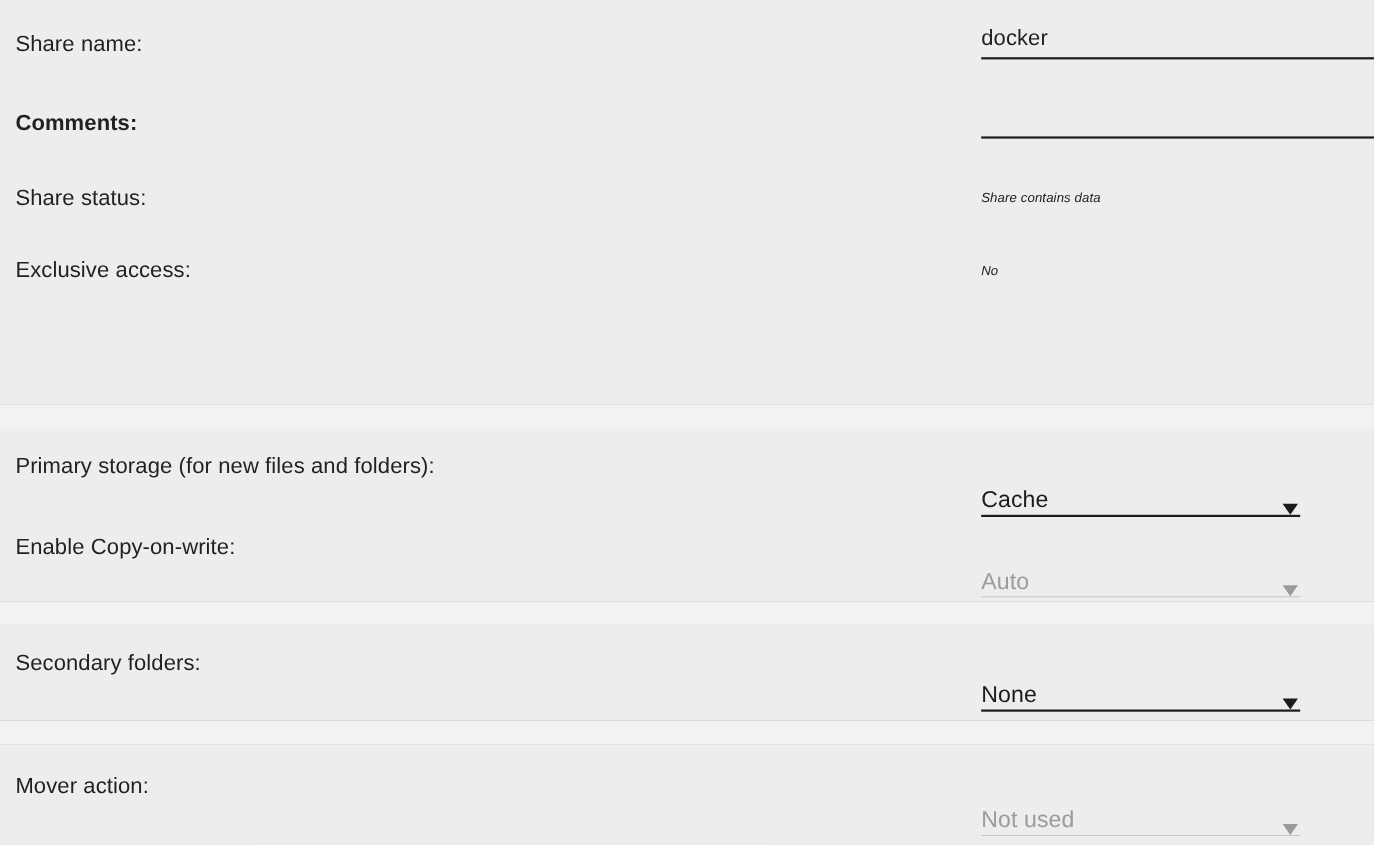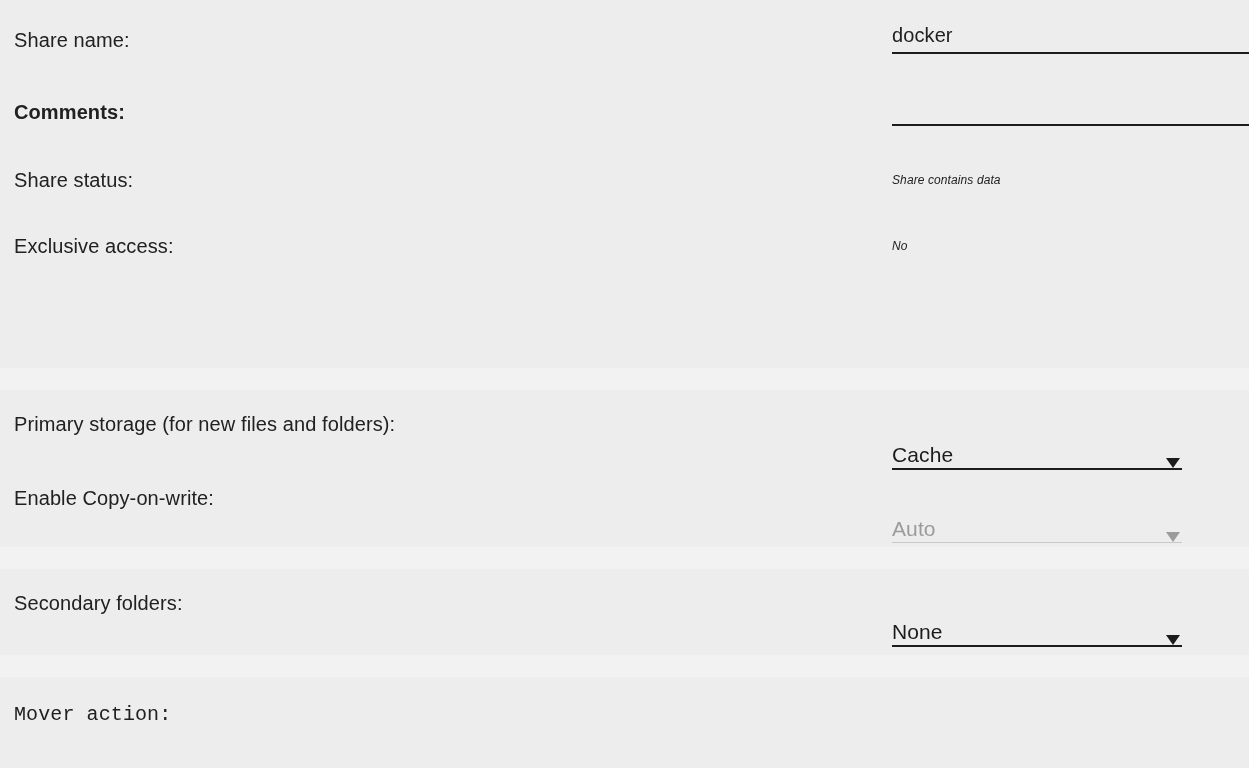--- a/index.html
+++ b/index.html
@@ -230,19 +230,28 @@
             <span class="caret"></span>
           </div>
           <span class="select-underline"></span>
         </div>
       </div>
     </div>
   </div>
 
   <div class="section-gap" style="height:22px;"></div>
 
-  <div class="section" style="height:91px;font-family:Liberation Mono, monospace;">
+  <div class="section" style="height:91px;">
     <div class="row" style="height:91px; padding-top:26px;">
       <span class="row-label">Mover action:</span>
+      <div class="row-control" style="top:22px;">
+        <div class="select disabled">
+          <div class="select-inner">
+            <span class="select-value">Not used</span>
+            <span class="caret"></span>
+          </div>
+          <span class="select-underline"></span>
+        </div>
+      </div>
     </div>
   </div>
 
 </div>
 
 </body></html>

